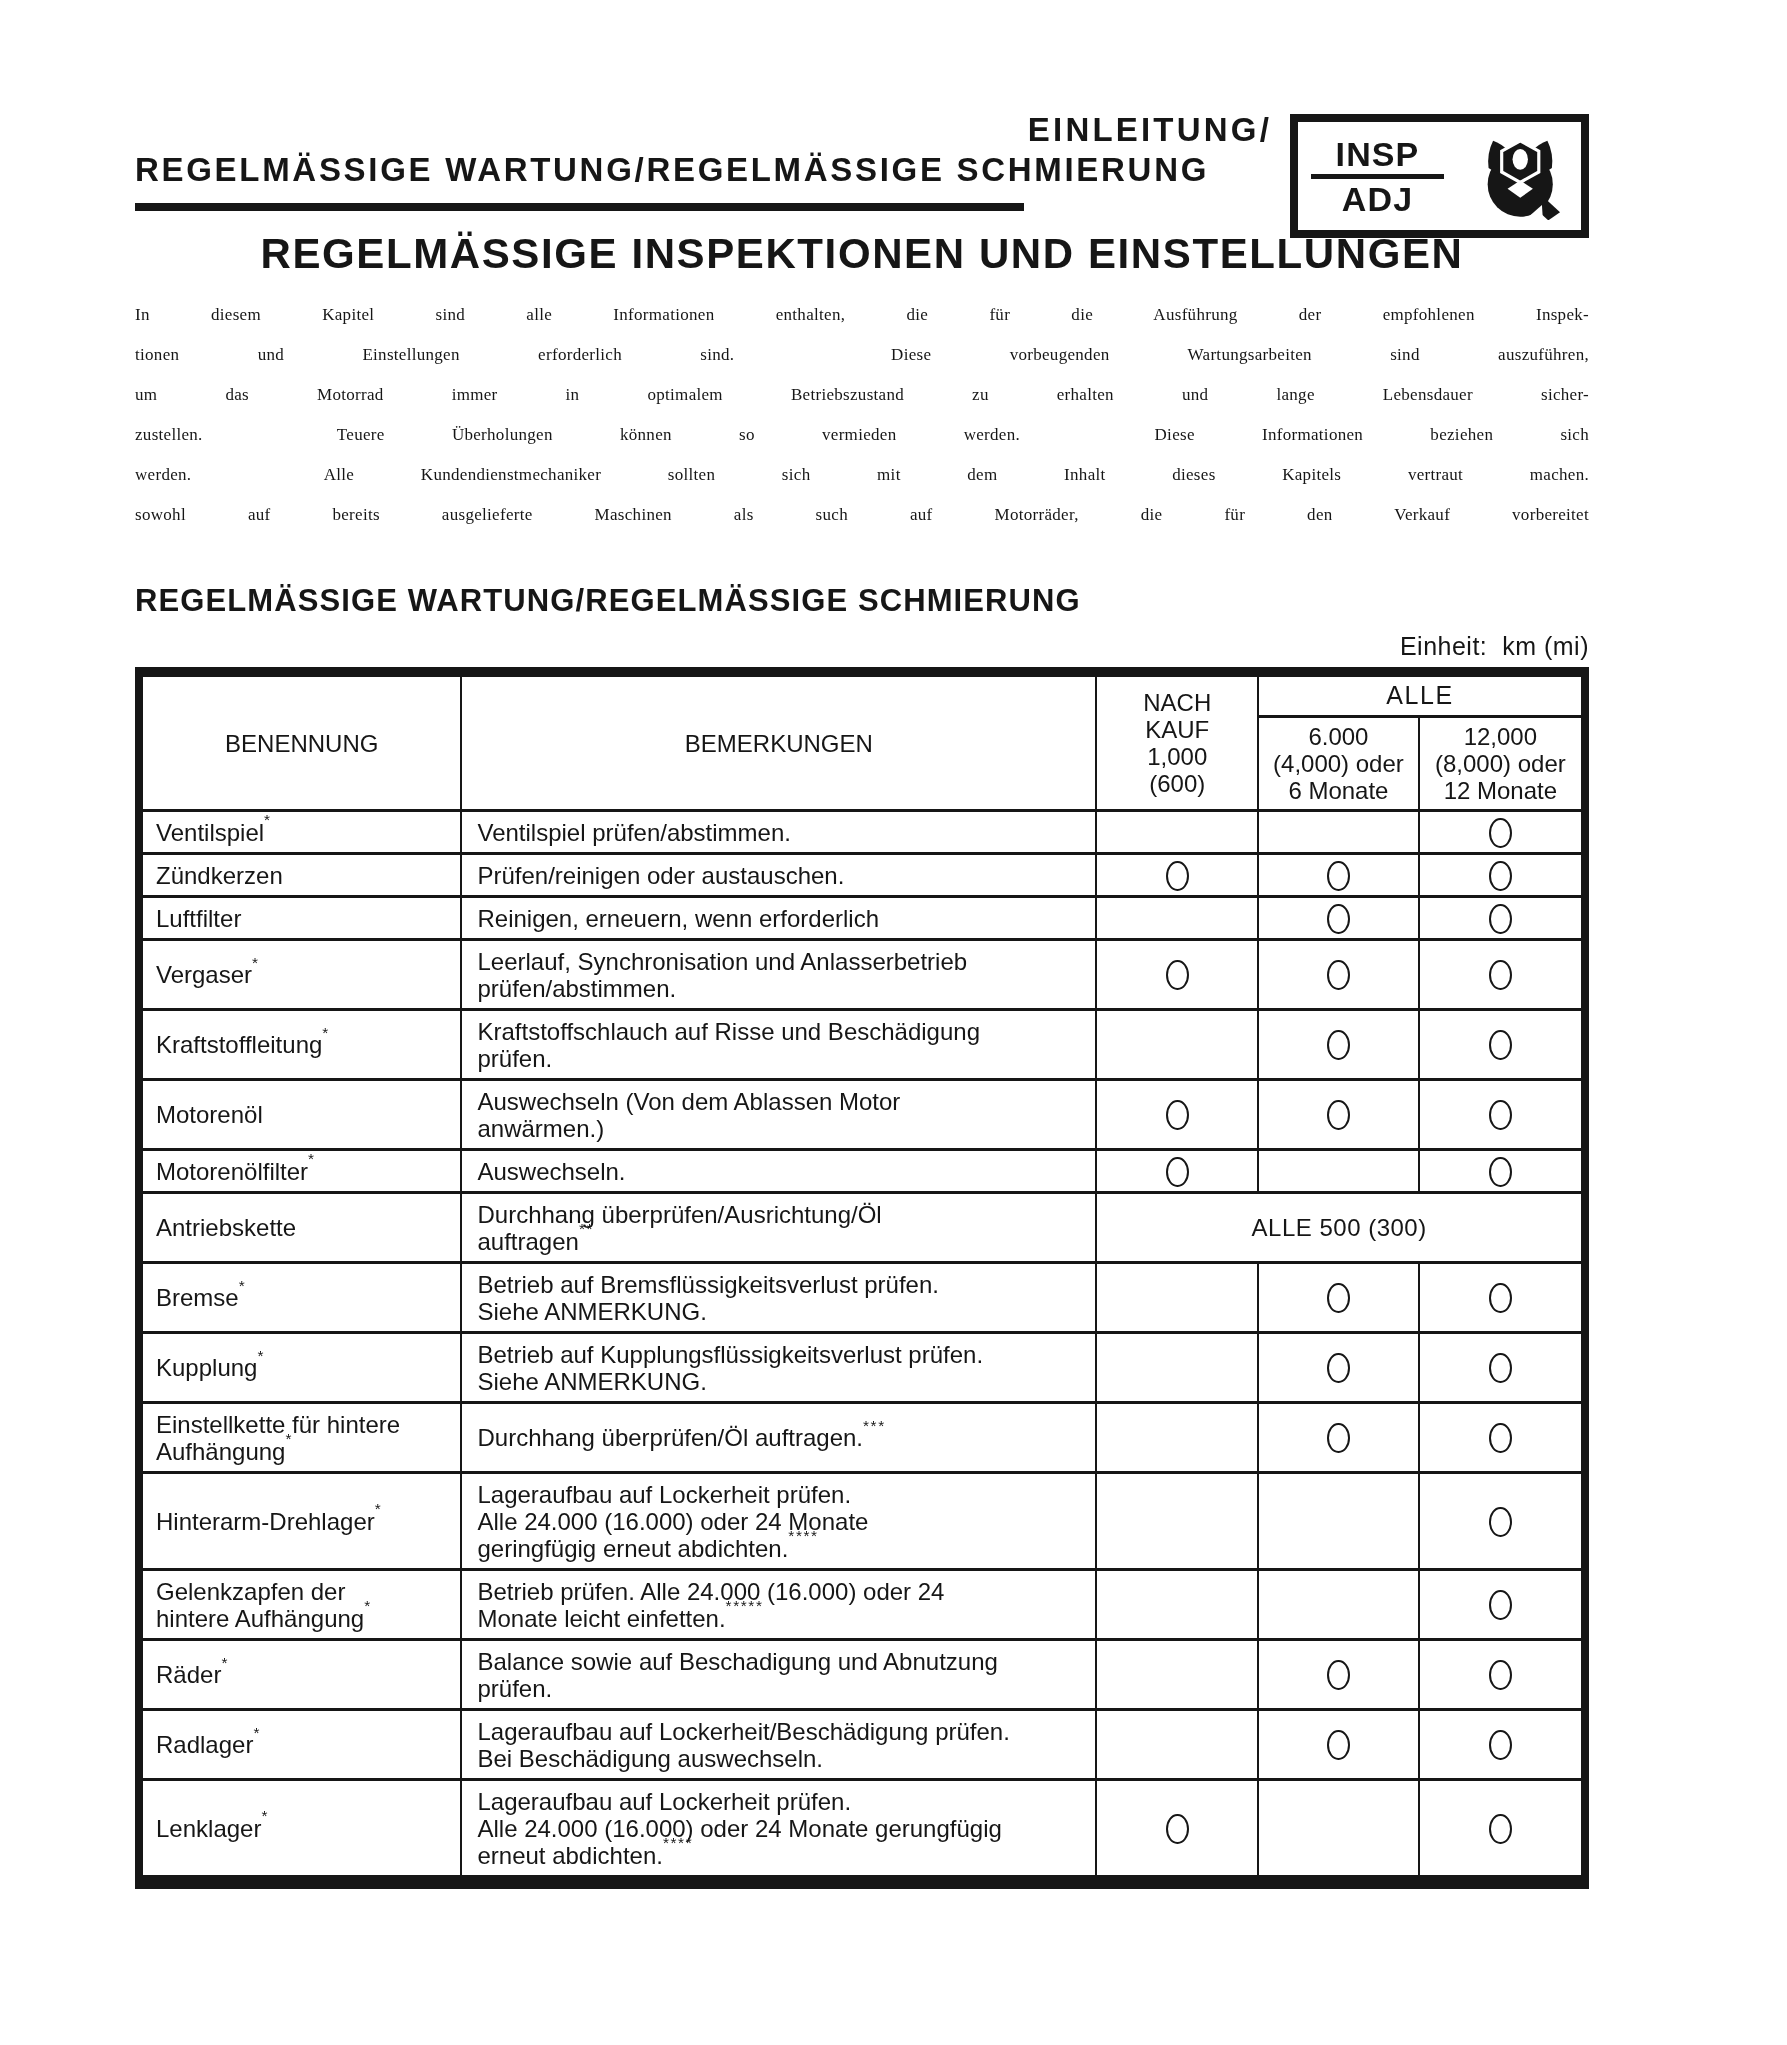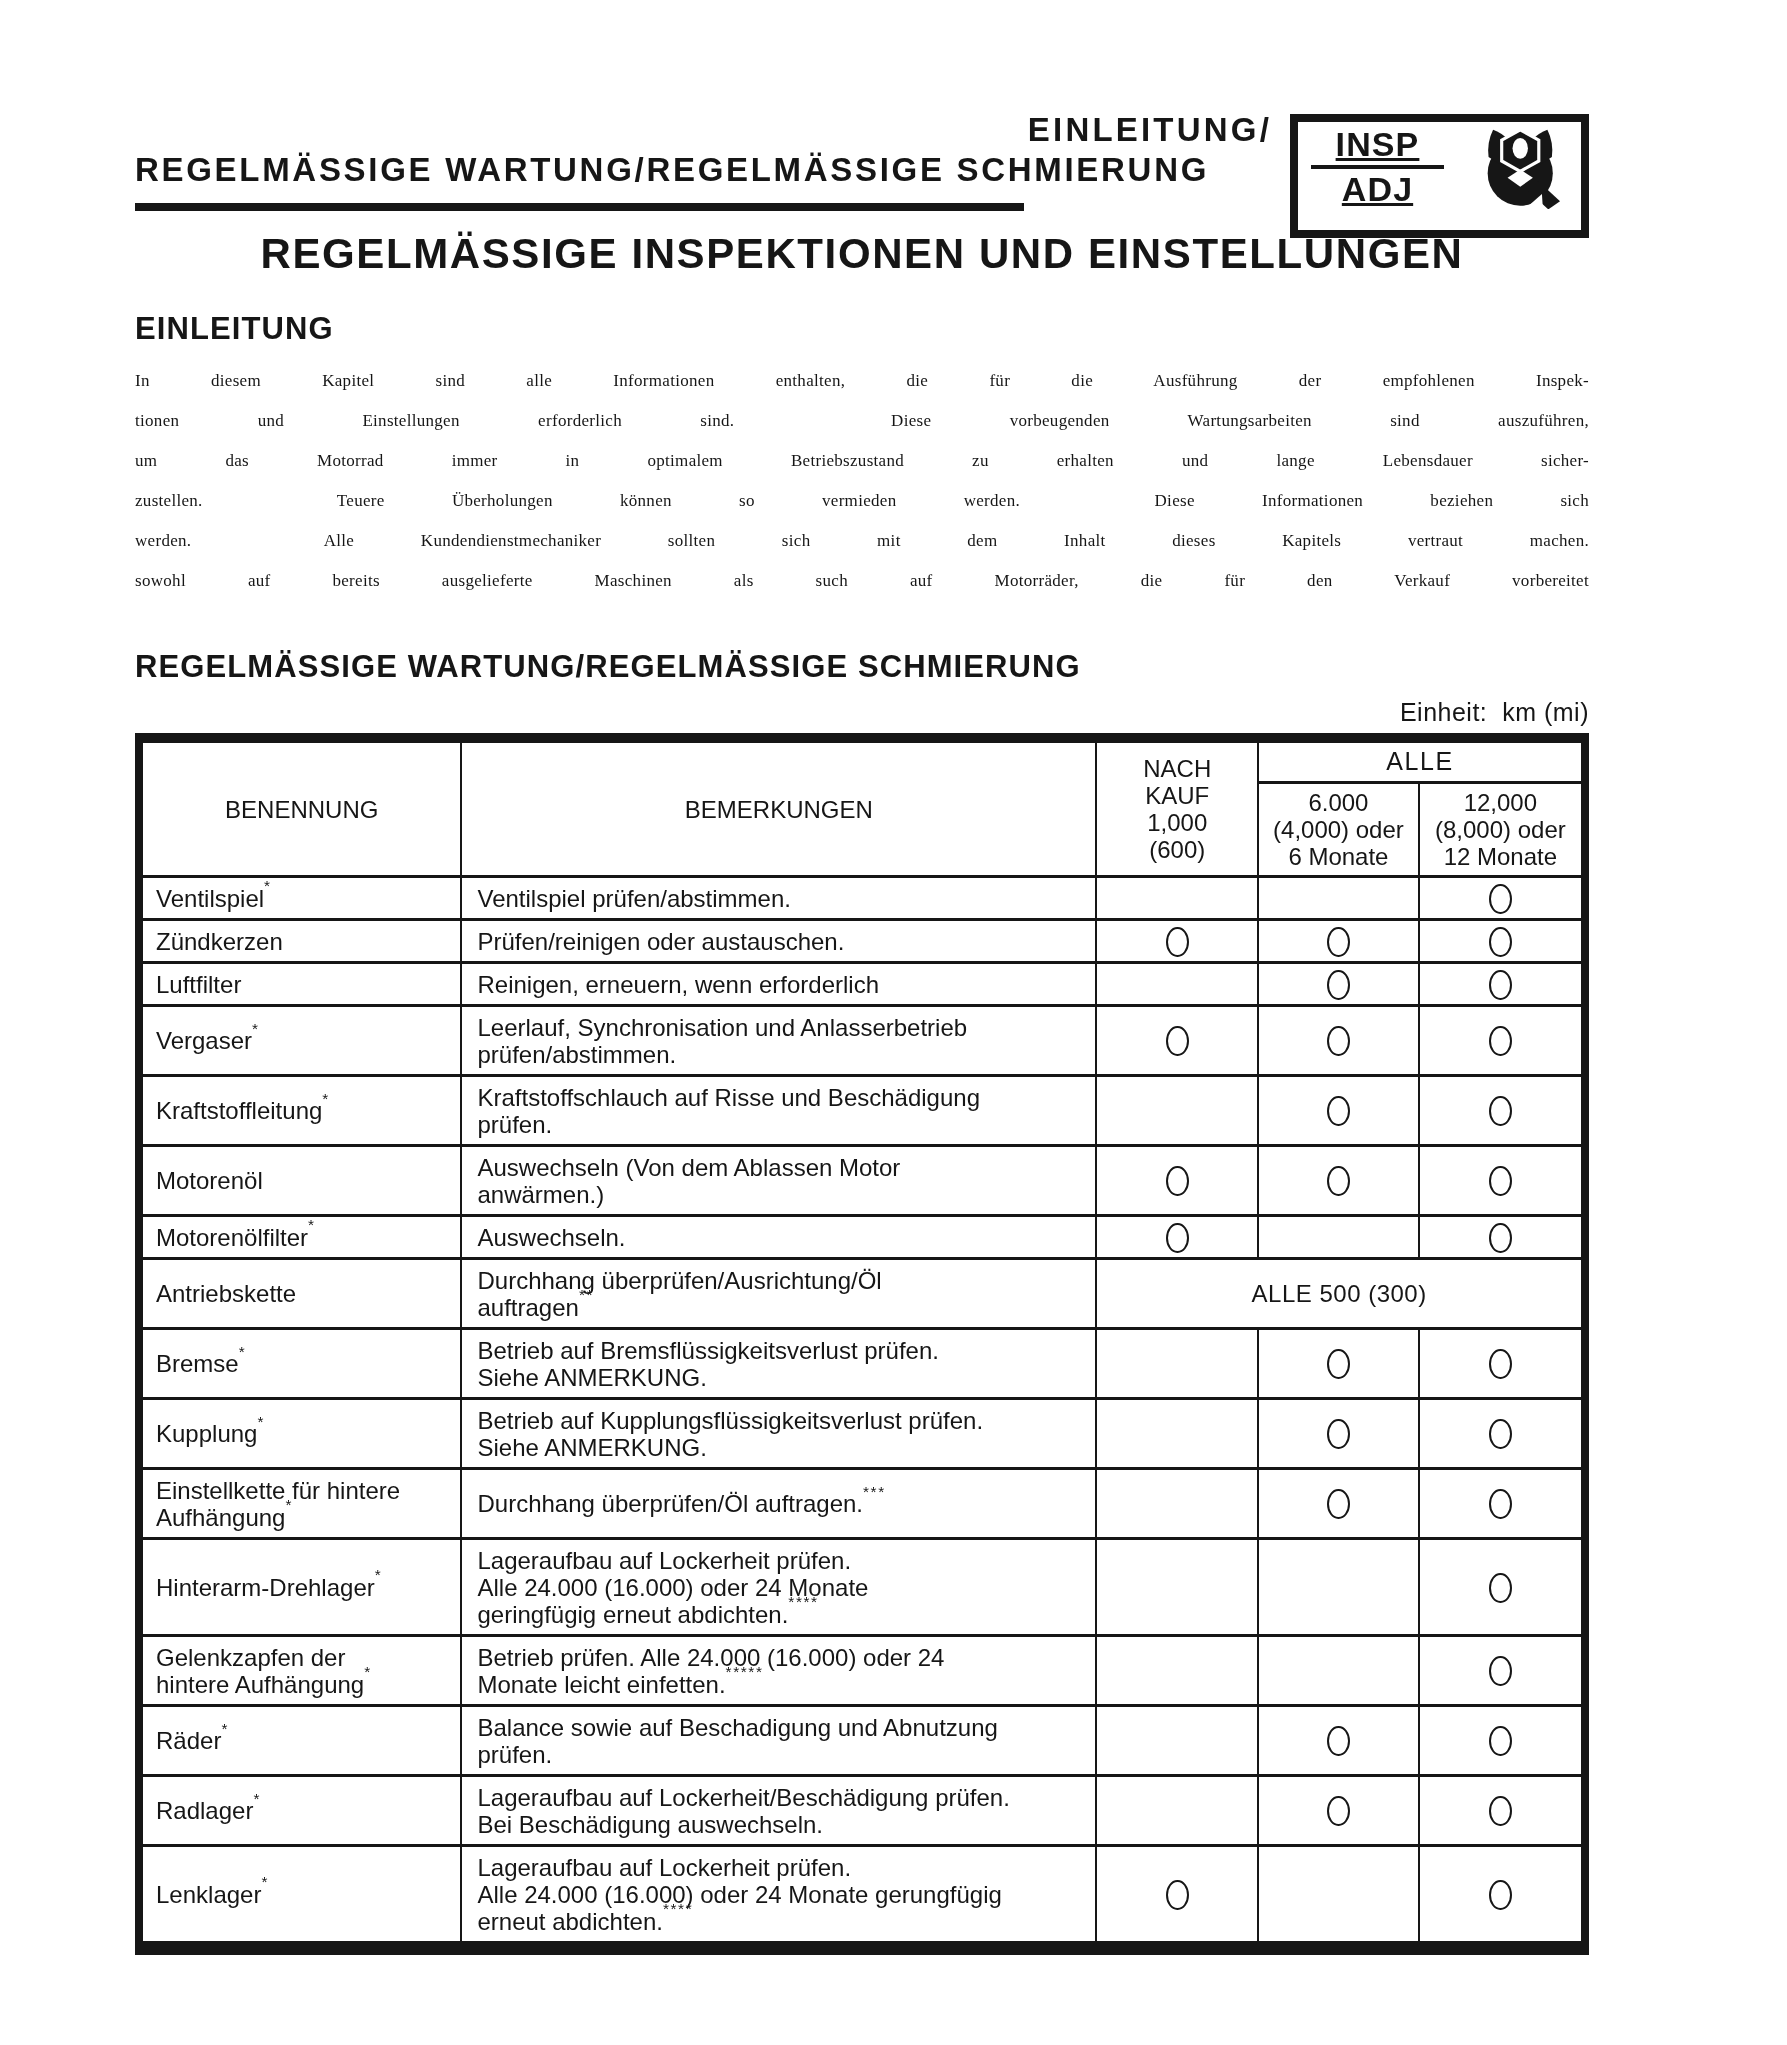--- a/index.html
+++ b/index.html
@@ -23,21 +23,21 @@
   .h-line2 {
     font-size: 33px; font-weight: 700; letter-spacing: 2.7px;
     line-height: 40px; text-align: left; white-space: pre;
   }
   .h-rule { width: 78.2%; height: 8px; background: var(--ink); margin-top: 13px; }
 
   .badge {
     position: absolute; right: 0; top: 4.3px;
     width: 299px; height: 124px;
     border: 8.6px solid var(--ink);
-    display: flex; align-items: flex-start; background: var(--paper); text-decoration: underline;
+    display: flex; align-items: center; background: var(--paper);
   }
   .badge-left {
     width: 159px; display: flex; flex-direction: column;
     align-items: center; justify-content: center; padding: 3.2px 0;
   }
   .badge-word { font-size: 34px; font-weight: 700; letter-spacing: 1.1px; line-height: 38px; }
   .badge-divider { width: 84%; height: 4.8px; background: var(--ink); margin: 1.1px 0; }
   .badge-sep { width: 7.5px; background: var(--ink); }
   .badge-right { flex: 1; display: flex; align-items: center; justify-content: center; overflow: hidden; }
 
@@ -120,21 +120,20 @@
           <path d="M72 122 L100 142 L128 122 L100 104 Z" fill="#ffffff"></path>
           <path d="M140 130 L188 174 L162 192 L118 152 Z" fill="#161616"></path>
           <path d="M114 188 L148 158 L150 192 Z" fill="#ffffff"></path>
         </svg>
       </div>
     </div>
   </header>
 
   <h1 class="page-title">REGELMÄSSIGE INSPEKTIONEN UND EINSTELLUNGEN</h1>
 
-  <h2 class="sec-heading">EINLEITUNG</h2>
 
   <div class="intro-para">
     <div class="para-line">In diesem Kapitel sind alle Informationen enthalten, die für die Ausführung der empfohlenen Inspek-</div>
     <div class="para-line">tionen und Einstellungen erforderlich sind.  Diese vorbeugenden Wartungsarbeiten sind auszuführen,</div>
     <div class="para-line">um das Motorrad immer in optimalem Betriebszustand zu erhalten und lange Lebensdauer sicher-</div>
     <div class="para-line">zustellen.  Teuere Überholungen können so vermieden werden.  Diese Informationen beziehen sich</div>
     <div class="para-line">werden.  Alle Kundendienstmechaniker sollten sich mit dem Inhalt dieses Kapitels vertraut machen.</div>
     <div class="para-line">sowohl auf bereits ausgelieferte Maschinen als such auf Motorräder, die für den Verkauf vorbereitet</div>
   </div>
 

